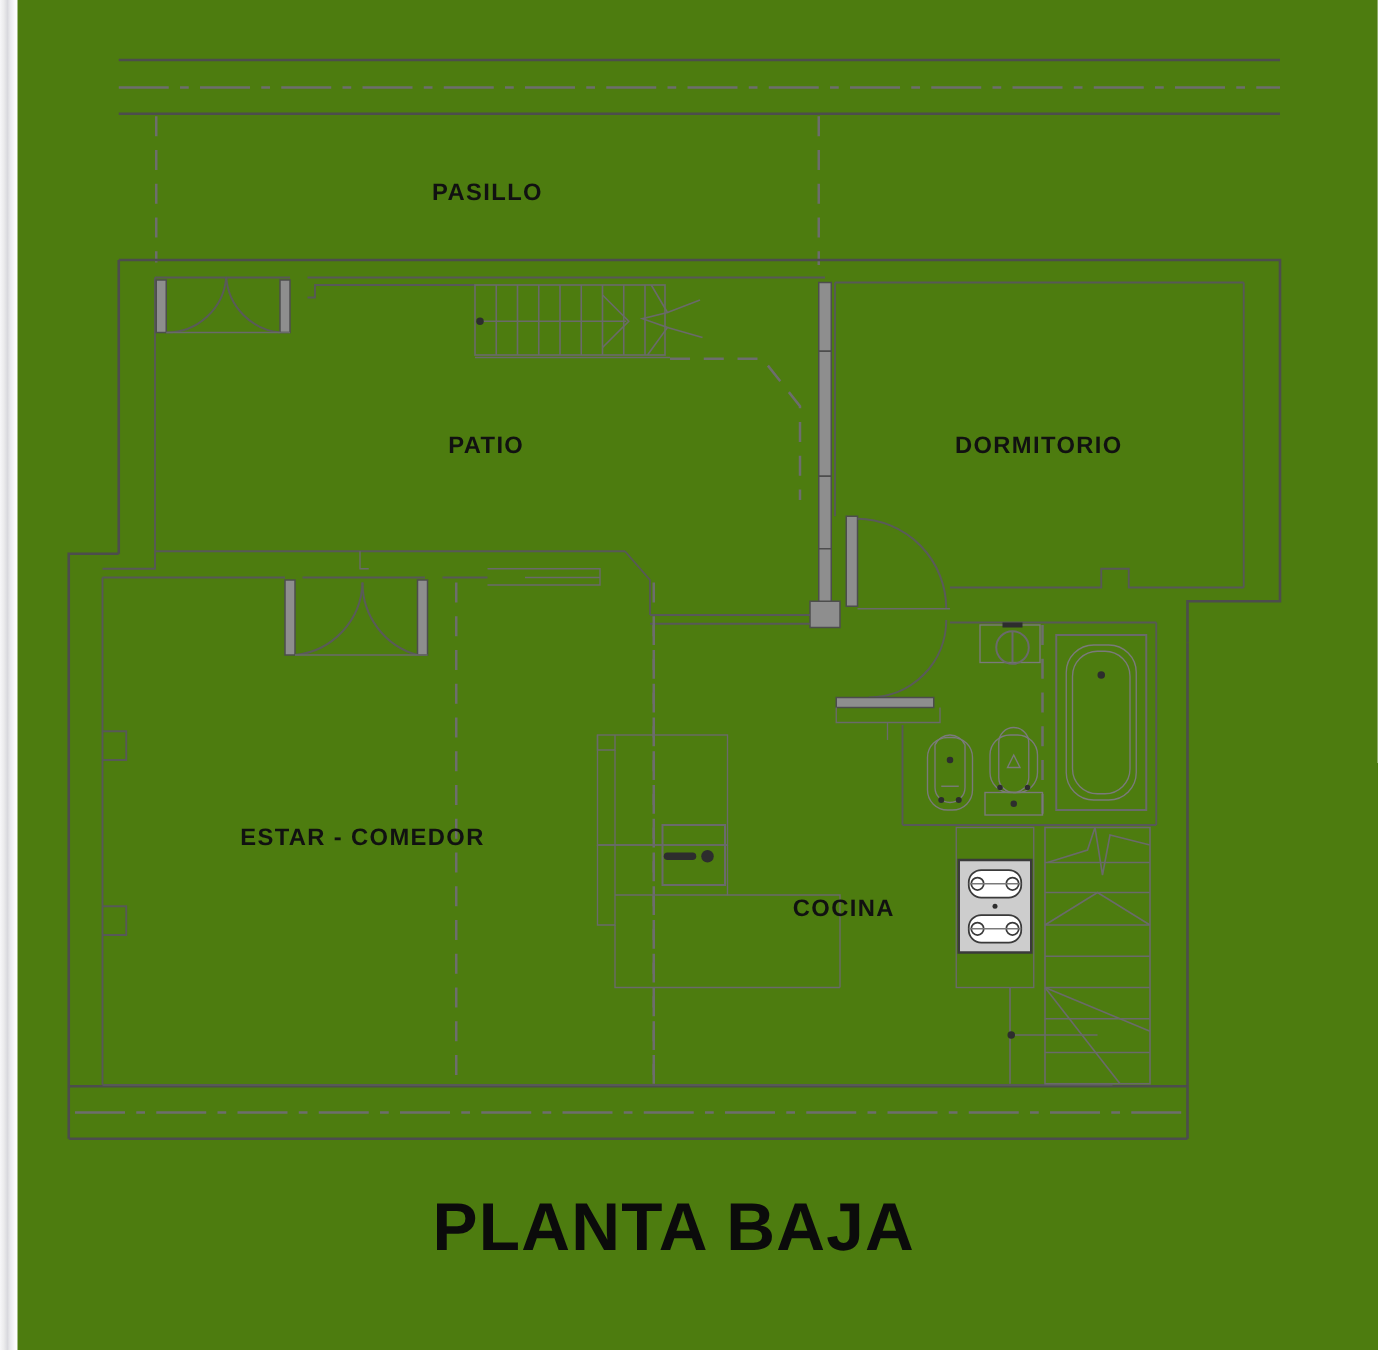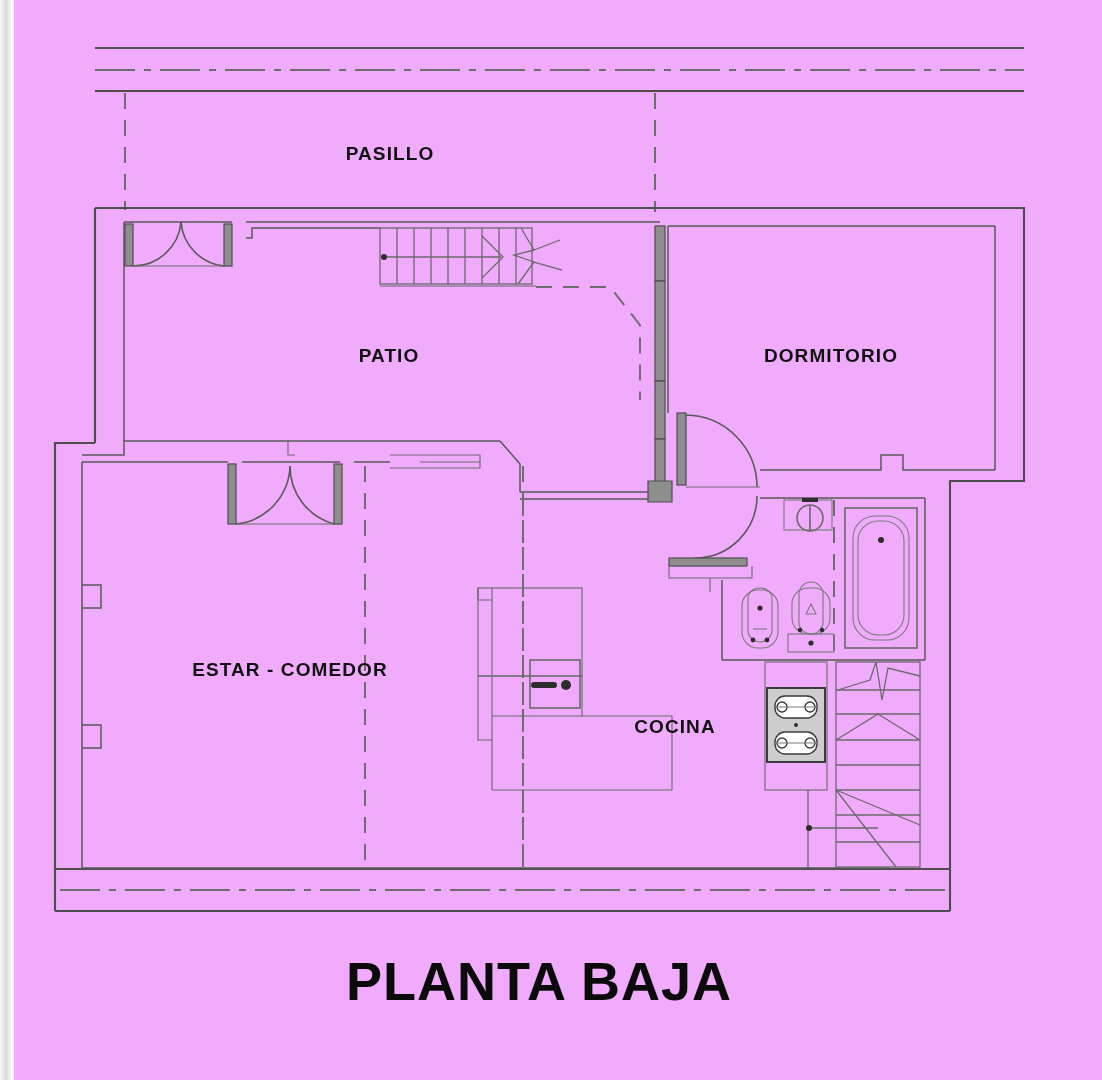--- a/index.html
+++ b/index.html
@@ -10,21 +10,21 @@
   body {
     width: 1102px;
     height: 1080px;
     font-family: "Liberation Sans", sans-serif;
     position: relative;
     overflow: hidden;
   }
   #page {
     position: absolute;
     inset: 0;
-    background: #f0abfc;
+    background: #4d7c0f;
   }
   
   #edge-strip {
     position: absolute;
     left: 0; top: 0;
     width: 14px; height: 100%;
     background: linear-gradient(to right,
         #f7f7f9 0px, #ececed 3px, #d9d9de 6px, #e9e9ec 8px, #fbfbfc 12px, #ffffff 14px);
   }
   #plan-svg {

